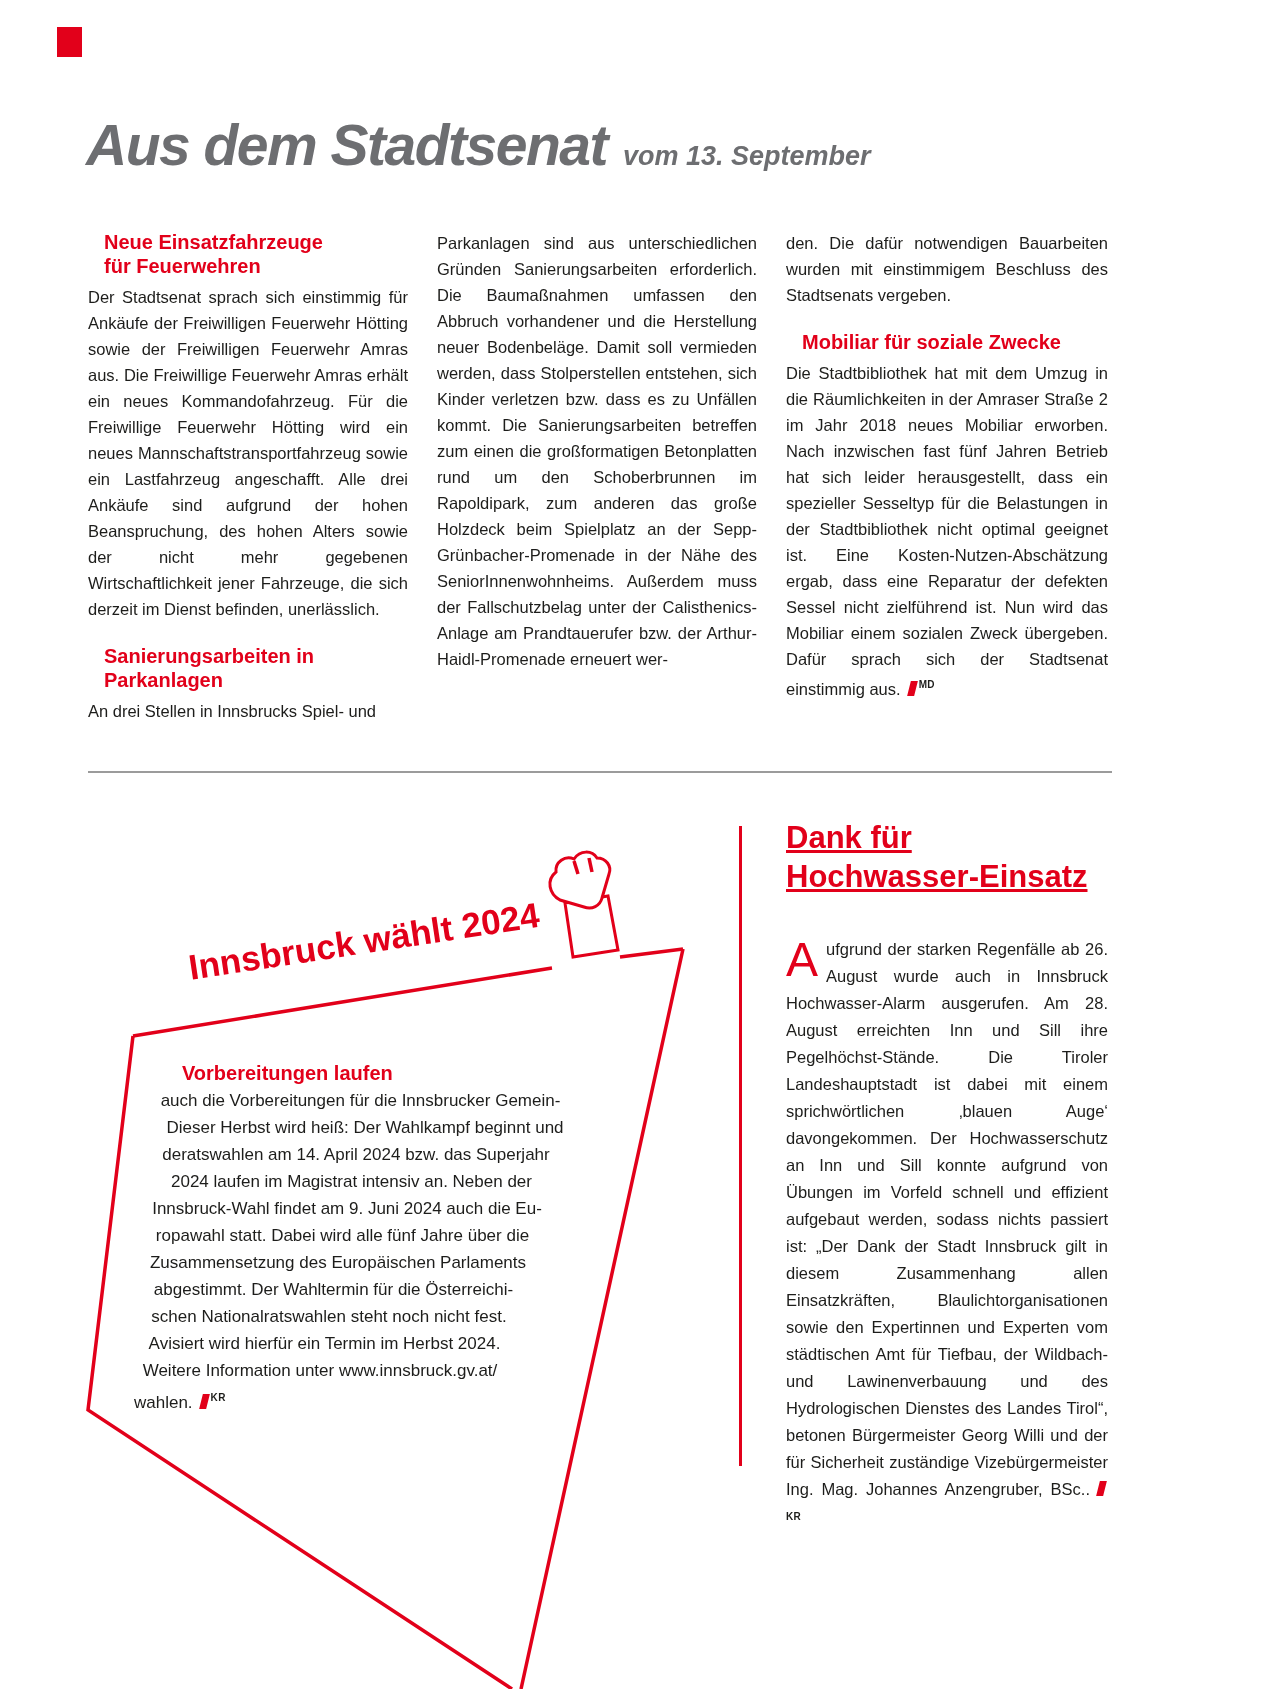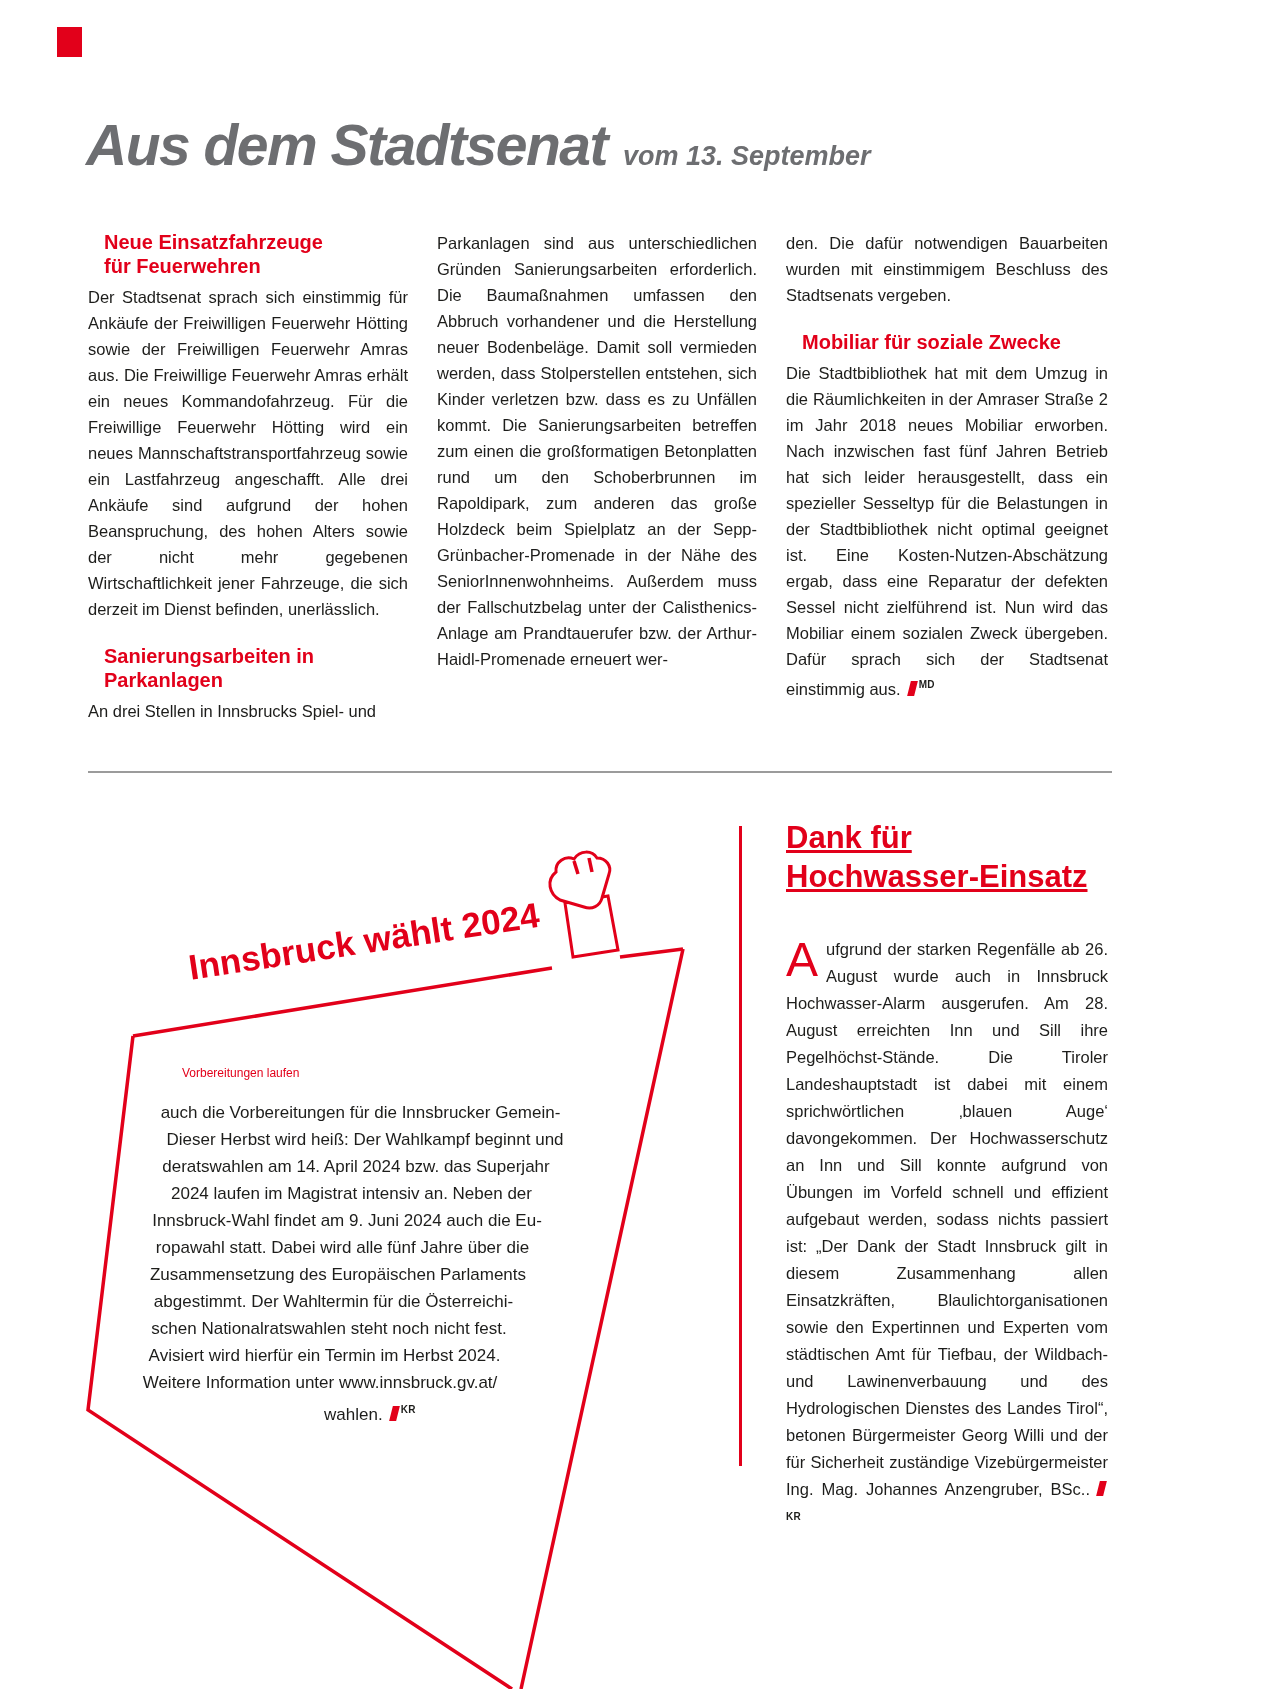--- a/index.html
+++ b/index.html
@@ -28,23 +28,23 @@
   .ballot-art .stroke { fill:none; stroke:var(--accent,#e2001a); stroke-width:3.5; }
   .ballot-art .paper  { fill:#ffffff; stroke:var(--accent,#e2001a); stroke-width:3; }
 
   .banner {
     position:absolute; left:186px; top:948px; z-index:2;
     transform:rotate(-8.6deg); transform-origin:0 0;
     font-size:35px; font-weight:800; color:var(--accent,#e2001a); white-space:nowrap;
   }
 
   .funnel { position:absolute; left:124px; top:1060px; width:482px; z-index:2; font-size:17px; line-height:27px; }
-  .funnel-heading { color:var(--accent,#e2001a); font-weight:400; font-size:12px; margin:0 0 12px 58px; }
+  .funnel-heading { color:var(--accent,#e2001a); font-weight:700; font-size:20px; margin:0 0 0 58px; }
   .funnel-line { display:block; text-align:center; transform:translateX(calc(var(--i,0) * -4.5px)); }
-  .funnel-line.last { text-align:center; transform:none; margin-left:10px; }
+  .funnel-line.last { text-align:left; transform:none; margin-left:10px; }
   .link { }
 
   .vrule { position:absolute; left:739px; top:826px; width:3px; height:640px; background:var(--accent,#e2001a); }
   .flood-heading {
     position:absolute; left:786px; top:818px; width:334px;
     font-size:31px; line-height:39px; font-weight:700; color:var(--accent,#e2001a); white-space:pre-line;text-decoration:underline;
   }
   .flood-body { position:absolute; left:786px; top:936px; width:322px; font-size:16.5px; line-height:27px; text-align:justify; }
   .dropcap { float:left; font-size:48px; line-height:42px; color:var(--accent,#e2001a); margin:3px 8px 0 0; font-weight:400; }
 

